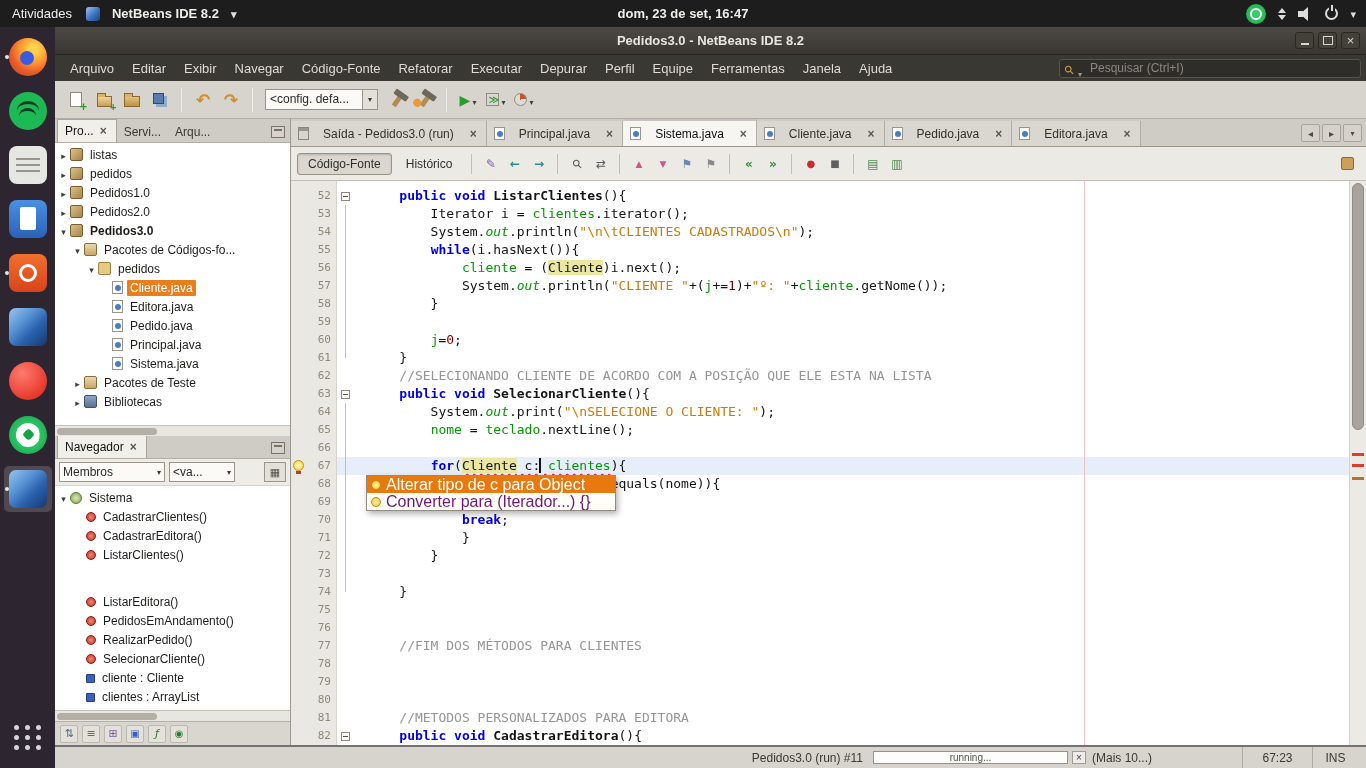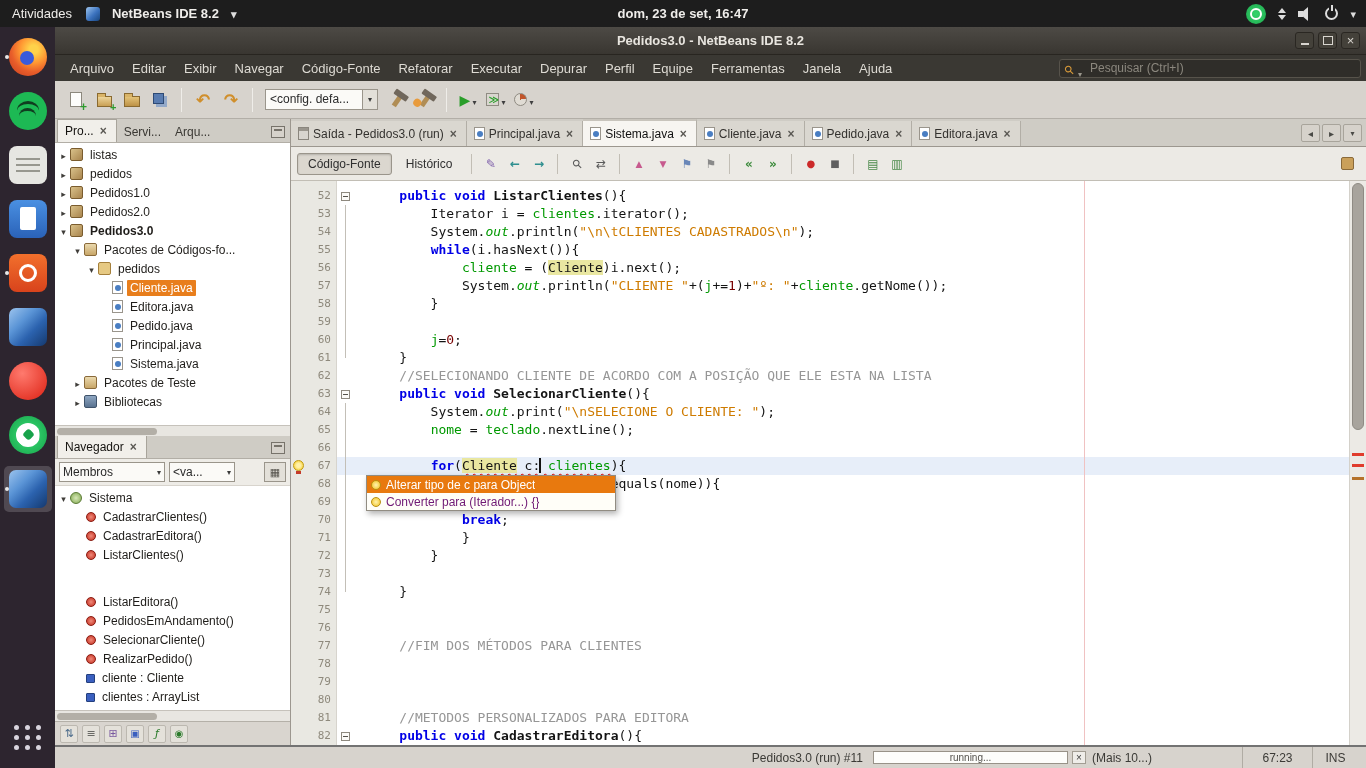--- a/index.html
+++ b/index.html
@@ -148,21 +148,21 @@
   .ni{width:18px;height:18px;display:flex;align-items:center;justify-content:center;border-radius:2px;background:#e4e1da;border:1px solid #bcb8b0;font-family:"DejaVu Sans",sans-serif}
   .ni-sort::before{content:"⇅";font-size:11px;color:#4a6a8a}
   .ni-src::before{content:"≡";font-size:11px;color:#6a6a66}
   .ni-inh::before{content:"⊞";font-size:11px;color:#7a5aa0}
   .ni-fld::before{content:"▣";font-size:10px;color:#3a5fbf}
   .ni-sta::before{content:"ƒ";font-size:11px;font-style:italic;color:#2a7a2a}
   .ni-pub::before{content:"◉";font-size:10px;color:#2a7a2a}
 
   
   .dtabs{height:28px;flex:none;background:#cfccc5;display:flex;align-items:flex-end;border-bottom:1px solid #9c978f}
-  .dtab{height:25px;display:flex;align-items:center;padding:0 7px;gap:4px;font-size:12px;color:#33312e;background:#dad7d0;border-right:1px solid #b2aea6;white-space:nowrap}
+  .dtab{height:25px;display:flex;align-items:center;padding:0 7px;gap:14px;font-size:12px;color:#33312e;background:#dad7d0;border-right:1px solid #b2aea6;white-space:nowrap}
   .dtab.on{background:#f7f5f1;height:27px;border-top:2px solid #c8c4bc;color:#101010}
   .tabic{width:11px;height:13px;margin:0}
   .tabnav{margin-left:auto;display:flex;gap:2px;align-items:center;padding-right:4px;margin-bottom:4px}
   .tnav{width:19px;height:18px;background:#d6d2cb;border:1px solid #a8a49b;border-radius:2px;display:flex;align-items:center;justify-content:center}
   .tnav-left::before{content:"◂";font-size:10px;color:#4a4a46}
   .tnav-right::before{content:"▸";font-size:10px;color:#4a4a46}
   .tnav-list::before{content:"▾";font-size:8px;color:#4a4a46}
 
   
   .etoolbar{height:34px;flex:none;background:#eceae5;border-bottom:1px solid #c2beb5;display:flex;align-items:center;padding:0 6px;gap:3px}
@@ -208,21 +208,21 @@
   .t-str{color:#ce7b00}
   .t-com{color:#969696}
   .t-fld{color:#009900}
   .t-sta{color:#009900;font-style:italic}
   .t-num{color:#780000}
   .t-dec{font-weight:bold}
   .t-hl{background:#e9e7a1}
   .t-we{text-decoration:underline wavy #dd0000;text-decoration-thickness:1px;text-underline-offset:3px;text-decoration-skip-ink:none}
   .caret{display:inline-block;width:2px;height:15px;background:#111;vertical-align:text-bottom;margin-left:-1px;margin-right:-1px}
   .mline{position:absolute;left:793px;top:0;bottom:0;width:1px;background:#f0c2c2;z-index:2}
-  .hintpopup{position:absolute;left:75px;top:294px;width:250px;background:#fffef8;border:1px solid #918c82;box-shadow:2px 3px 6px rgba(0,0,0,.3);z-index:6;font-size:12px}
+  .hintpopup{position:absolute;left:75px;top:294px;width:250px;background:#fffef8;border:1px solid #918c82;box-shadow:2px 3px 6px rgba(0,0,0,.3);z-index:6;font-size:16px}
   .hrow{height:17px;display:flex;align-items:center;padding:0 4px;gap:5px;background:#fffef8;color:#701a75}
   .hrow.hsel{background:#e8790e;color:#fff}
   .pbulb{width:10px;height:10px;border-radius:50%;background:radial-gradient(#fff3b0,#f2c21c);border:1px solid #b98f12;flex:none}
   .hlab{white-space:nowrap;overflow:hidden}
   .vscroll{position:absolute;right:0;top:0;bottom:0;width:17px;background:#eceae5;border-left:1px solid #d4d1ca;z-index:5}
   .vthumb{position:absolute;left:2px;right:2px;top:2px;height:247px;background:#a8a49d;border:1px solid #8f8b84;border-radius:7px}
   .mark{position:absolute;right:2px;width:12px;height:3px;background:#e03c2c}
   .m1{top:272px}.m2{top:283px}.m3{top:296px;background:#b5722a}
 
   
@@ -530,26 +530,26 @@
               <span class="tlab">ListarEditora()</span>
             </div>
             <div class="trow" style="padding-left: 19px;">
               <span class="arr"></span>
               <span class="tic ic-method"></span>
               <span class="tlab">PedidosEmAndamento()</span>
             </div>
             <div class="trow" style="padding-left: 19px;">
               <span class="arr"></span>
               <span class="tic ic-method"></span>
+              <span class="tlab">RealizarPedido()</span>
+            </div>
+            <div class="trow" style="padding-left: 19px;">
+              <span class="arr"></span>
+              <span class="tic ic-method"></span>
               <span class="tlab">SelecionarCliente()</span>
-            </div>
-            <div class="trow" style="padding-left: 19px;">
-              <span class="arr"></span>
-              <span class="tic ic-method"></span>
-              <span class="tlab">RealizarPedido()</span>
             </div>
             <div class="trow" style="padding-left: 19px;">
               <span class="arr"></span>
               <span class="tic ic-field"></span>
               <span class="tlab">cliente : Cliente</span>
             </div>
             <div class="trow" style="padding-left: 19px;">
               <span class="arr"></span>
               <span class="tic ic-field"></span>
               <span class="tlab">clientes : ArrayList</span>

